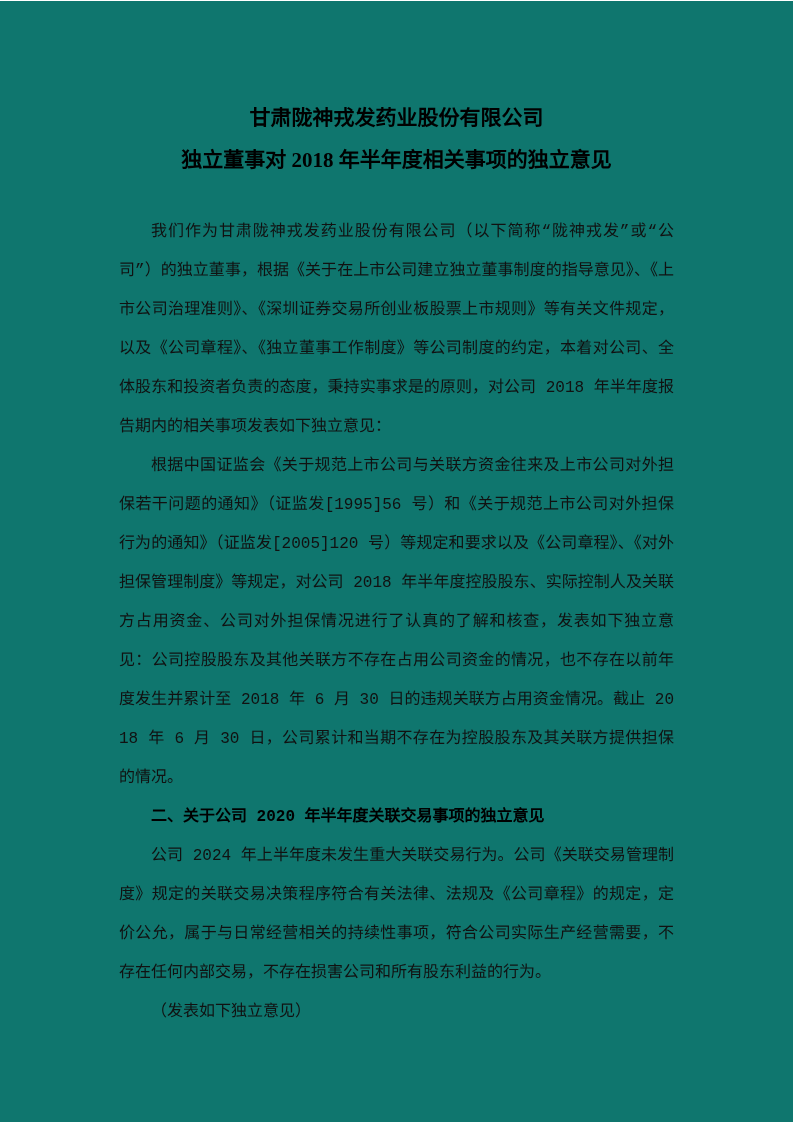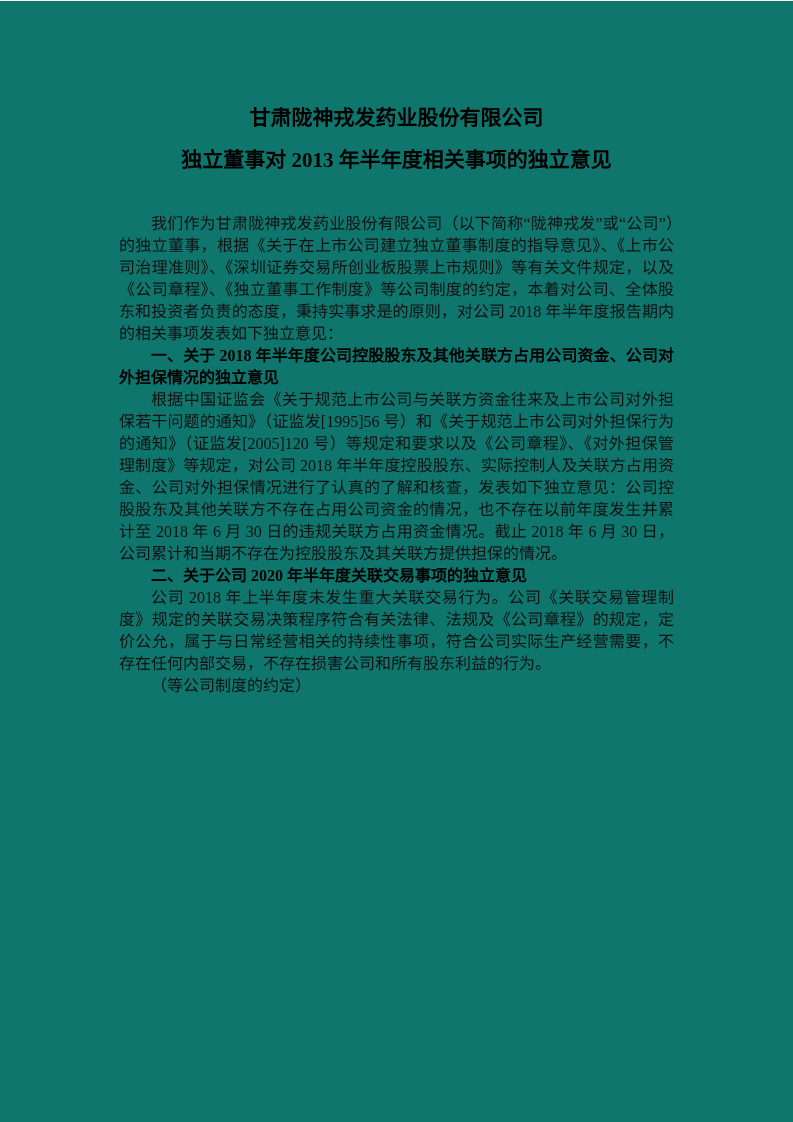--- a/index.html
+++ b/index.html
@@ -21,47 +21,47 @@
     margin-top: 96px;
     text-align: center;
     font-size: 21px;
     line-height: 42px;
     font-weight: bold;
     color: #000000;
   }
   .doc-body {
     margin: 32px 119px 0 119px;
     font-size: 16px;
-    line-height: 22px;
+    line-height: 39px;
     text-align: justify;
     text-justify: inter-ideograph;
+    font-family: Liberation Mono, monospace;
   }
   .para {
     margin: 0;
     text-indent: 2em;
     word-break: break-all;
   }
   .heading {
     margin: 0;
     text-indent: 2em;
     font-weight: bold;
     color: #000000;
     word-break: break-all;
   }
 </style>
 </head>
 <body>
 
 <div class="page">
   <div class="doc-title">
     <div>甘肃陇神戎发药业股份有限公司</div>
-    <div>独立董事对 2013 年半年度相关事项的独立意见</div>
+    <div>独立董事对 2018 年半年度相关事项的独立意见</div>
   </div>
 
   <div class="doc-body">
     <p class="para">我们作为甘肃陇神戎发药业股份有限公司（以下简称“陇神戎发”或“公司”）的独立董事，根据《关于在上市公司建立独立董事制度的指导意见》、《上市公司治理准则》、《深圳证券交易所创业板股票上市规则》等有关文件规定，以及《公司章程》、《独立董事工作制度》等公司制度的约定，本着对公司、全体股东和投资者负责的态度，秉持实事求是的原则，对公司 2018 年半年度报告期内的相关事项发表如下独立意见：</p>
-    <p class="heading">一、关于 2018 年半年度公司控股股东及其他关联方占用公司资金、公司对外担保情况的独立意见</p>
     <p class="para">根据中国证监会《关于规范上市公司与关联方资金往来及上市公司对外担保若干问题的通知》（证监发[1995]56 号）和《关于规范上市公司对外担保行为的通知》（证监发[2005]120 号）等规定和要求以及《公司章程》、《对外担保管理制度》等规定，对公司 2018 年半年度控股股东、实际控制人及关联方占用资金、公司对外担保情况进行了认真的了解和核查，发表如下独立意见：公司控股股东及其他关联方不存在占用公司资金的情况，也不存在以前年度发生并累计至 2018 年 6 月 30 日的违规关联方占用资金情况。截止 2018 年 6 月 30 日，公司累计和当期不存在为控股股东及其关联方提供担保的情况。</p>
     <p class="heading">二、关于公司 2020 年半年度关联交易事项的独立意见</p>
-    <p class="para">公司 2018 年上半年度未发生重大关联交易行为。公司《关联交易管理制度》规定的关联交易决策程序符合有关法律、法规及《公司章程》的规定，定价公允，属于与日常经营相关的持续性事项，符合公司实际生产经营需要，不存在任何内部交易，不存在损害公司和所有股东利益的行为。</p>
-    <p class="para">（等公司制度的约定）</p>
+    <p class="para">公司 2024 年上半年度未发生重大关联交易行为。公司《关联交易管理制度》规定的关联交易决策程序符合有关法律、法规及《公司章程》的规定，定价公允，属于与日常经营相关的持续性事项，符合公司实际生产经营需要，不存在任何内部交易，不存在损害公司和所有股东利益的行为。</p>
+    <p class="para">（发表如下独立意见）</p>
   </div>
 </div>
 
 </body></html>

